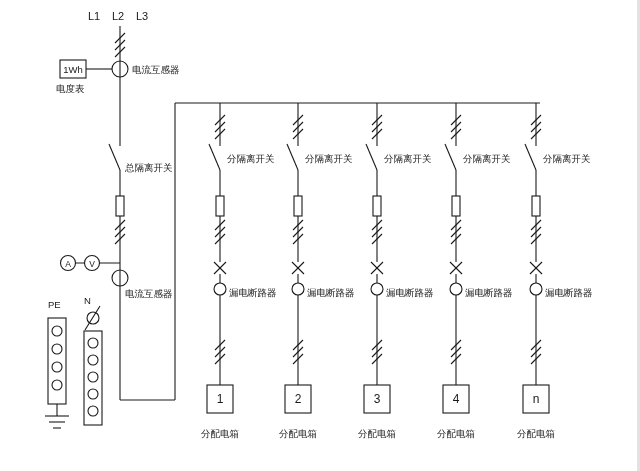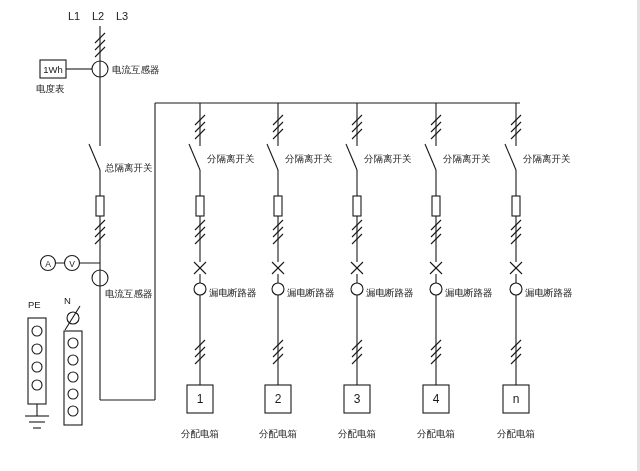--- a/index.html
+++ b/index.html
@@ -1,19 +1,20 @@
 <!DOCTYPE html>
 <html><head>
 <meta charset="utf-8">
 <style>
   html,body{margin:0;padding:0;background:#fff;}
   #stage{
     width:640px;height:471px;position:relative;background:#ffffff;
     border-right:3px solid #e2e2e2;box-sizing:border-box;
     font-family:"Liberation Sans", sans-serif;
+    padding-left:20px;
   }
   svg text{fill:#1a1a1a;font-family:"Liberation Sans", sans-serif;}
   .lbl{font-size:9.5px;}
   .mid{text-anchor:middle;}
   .phase{font-size:11px;text-anchor:middle;}
   .boxnum{font-size:12px;text-anchor:middle;}
   .meterlbl{font-size:9.5px;text-anchor:middle;}
   .avlbl{font-size:8.5px;text-anchor:middle;}
 </style>
 </head>

